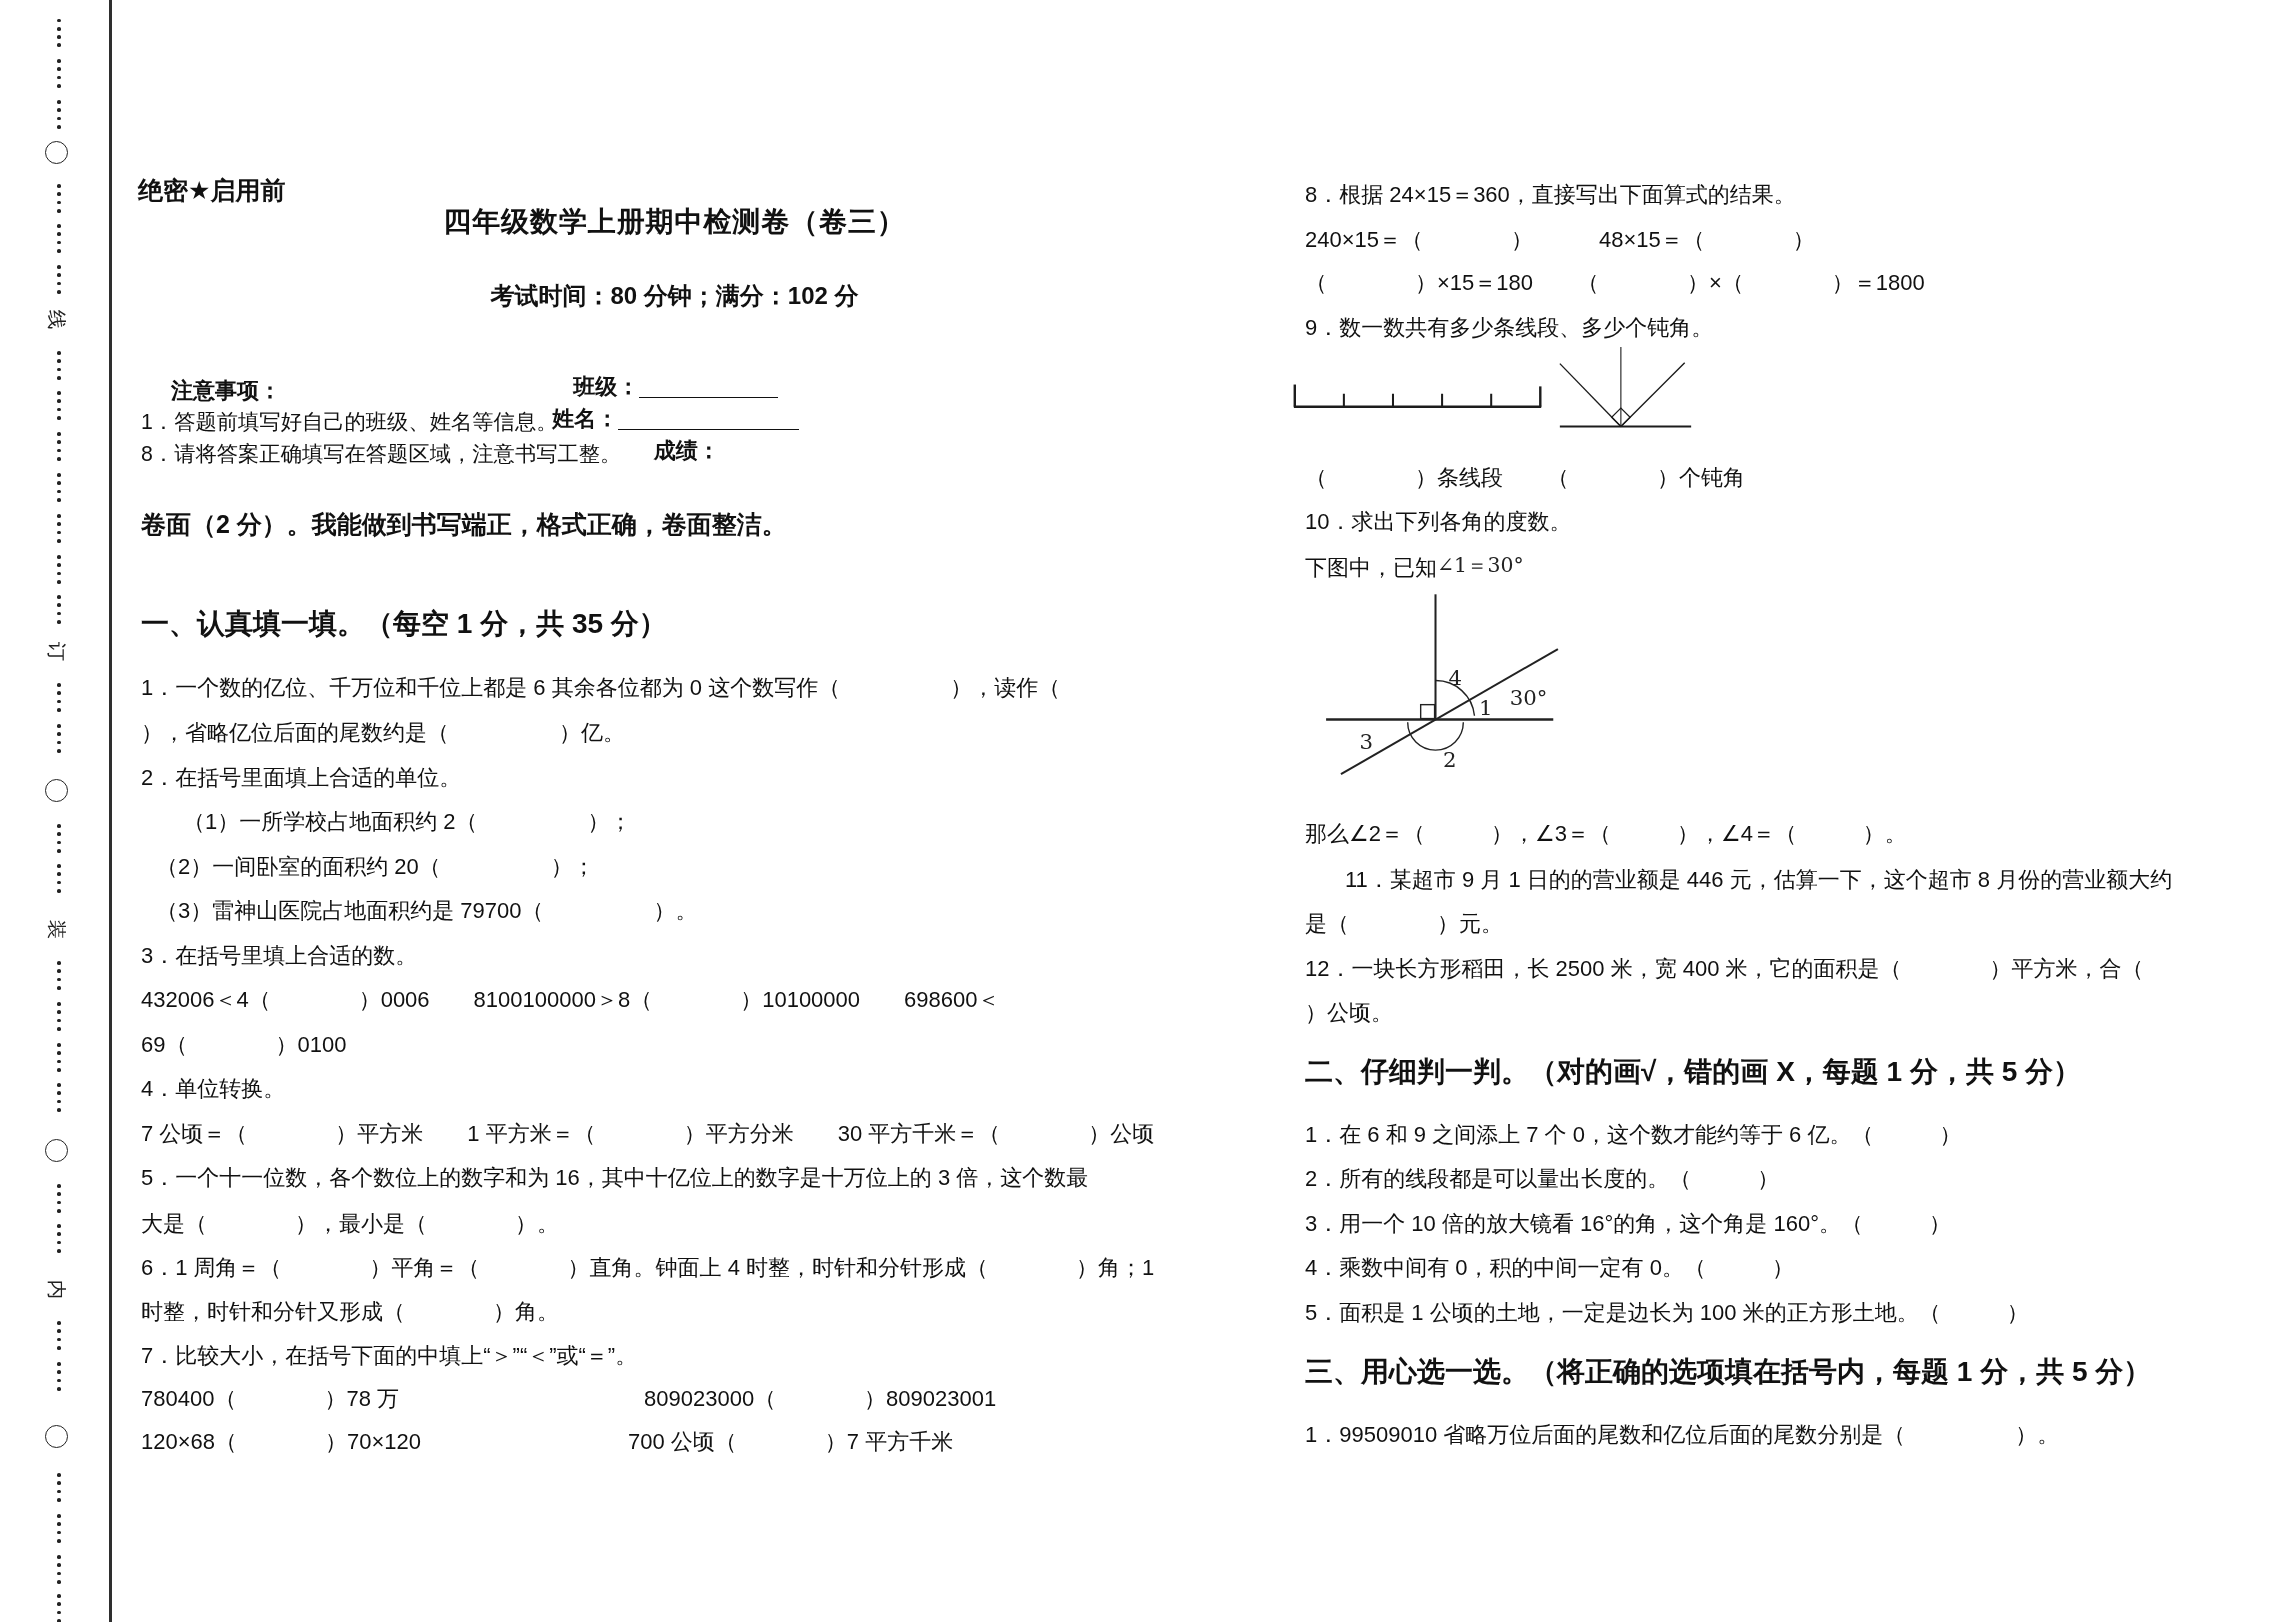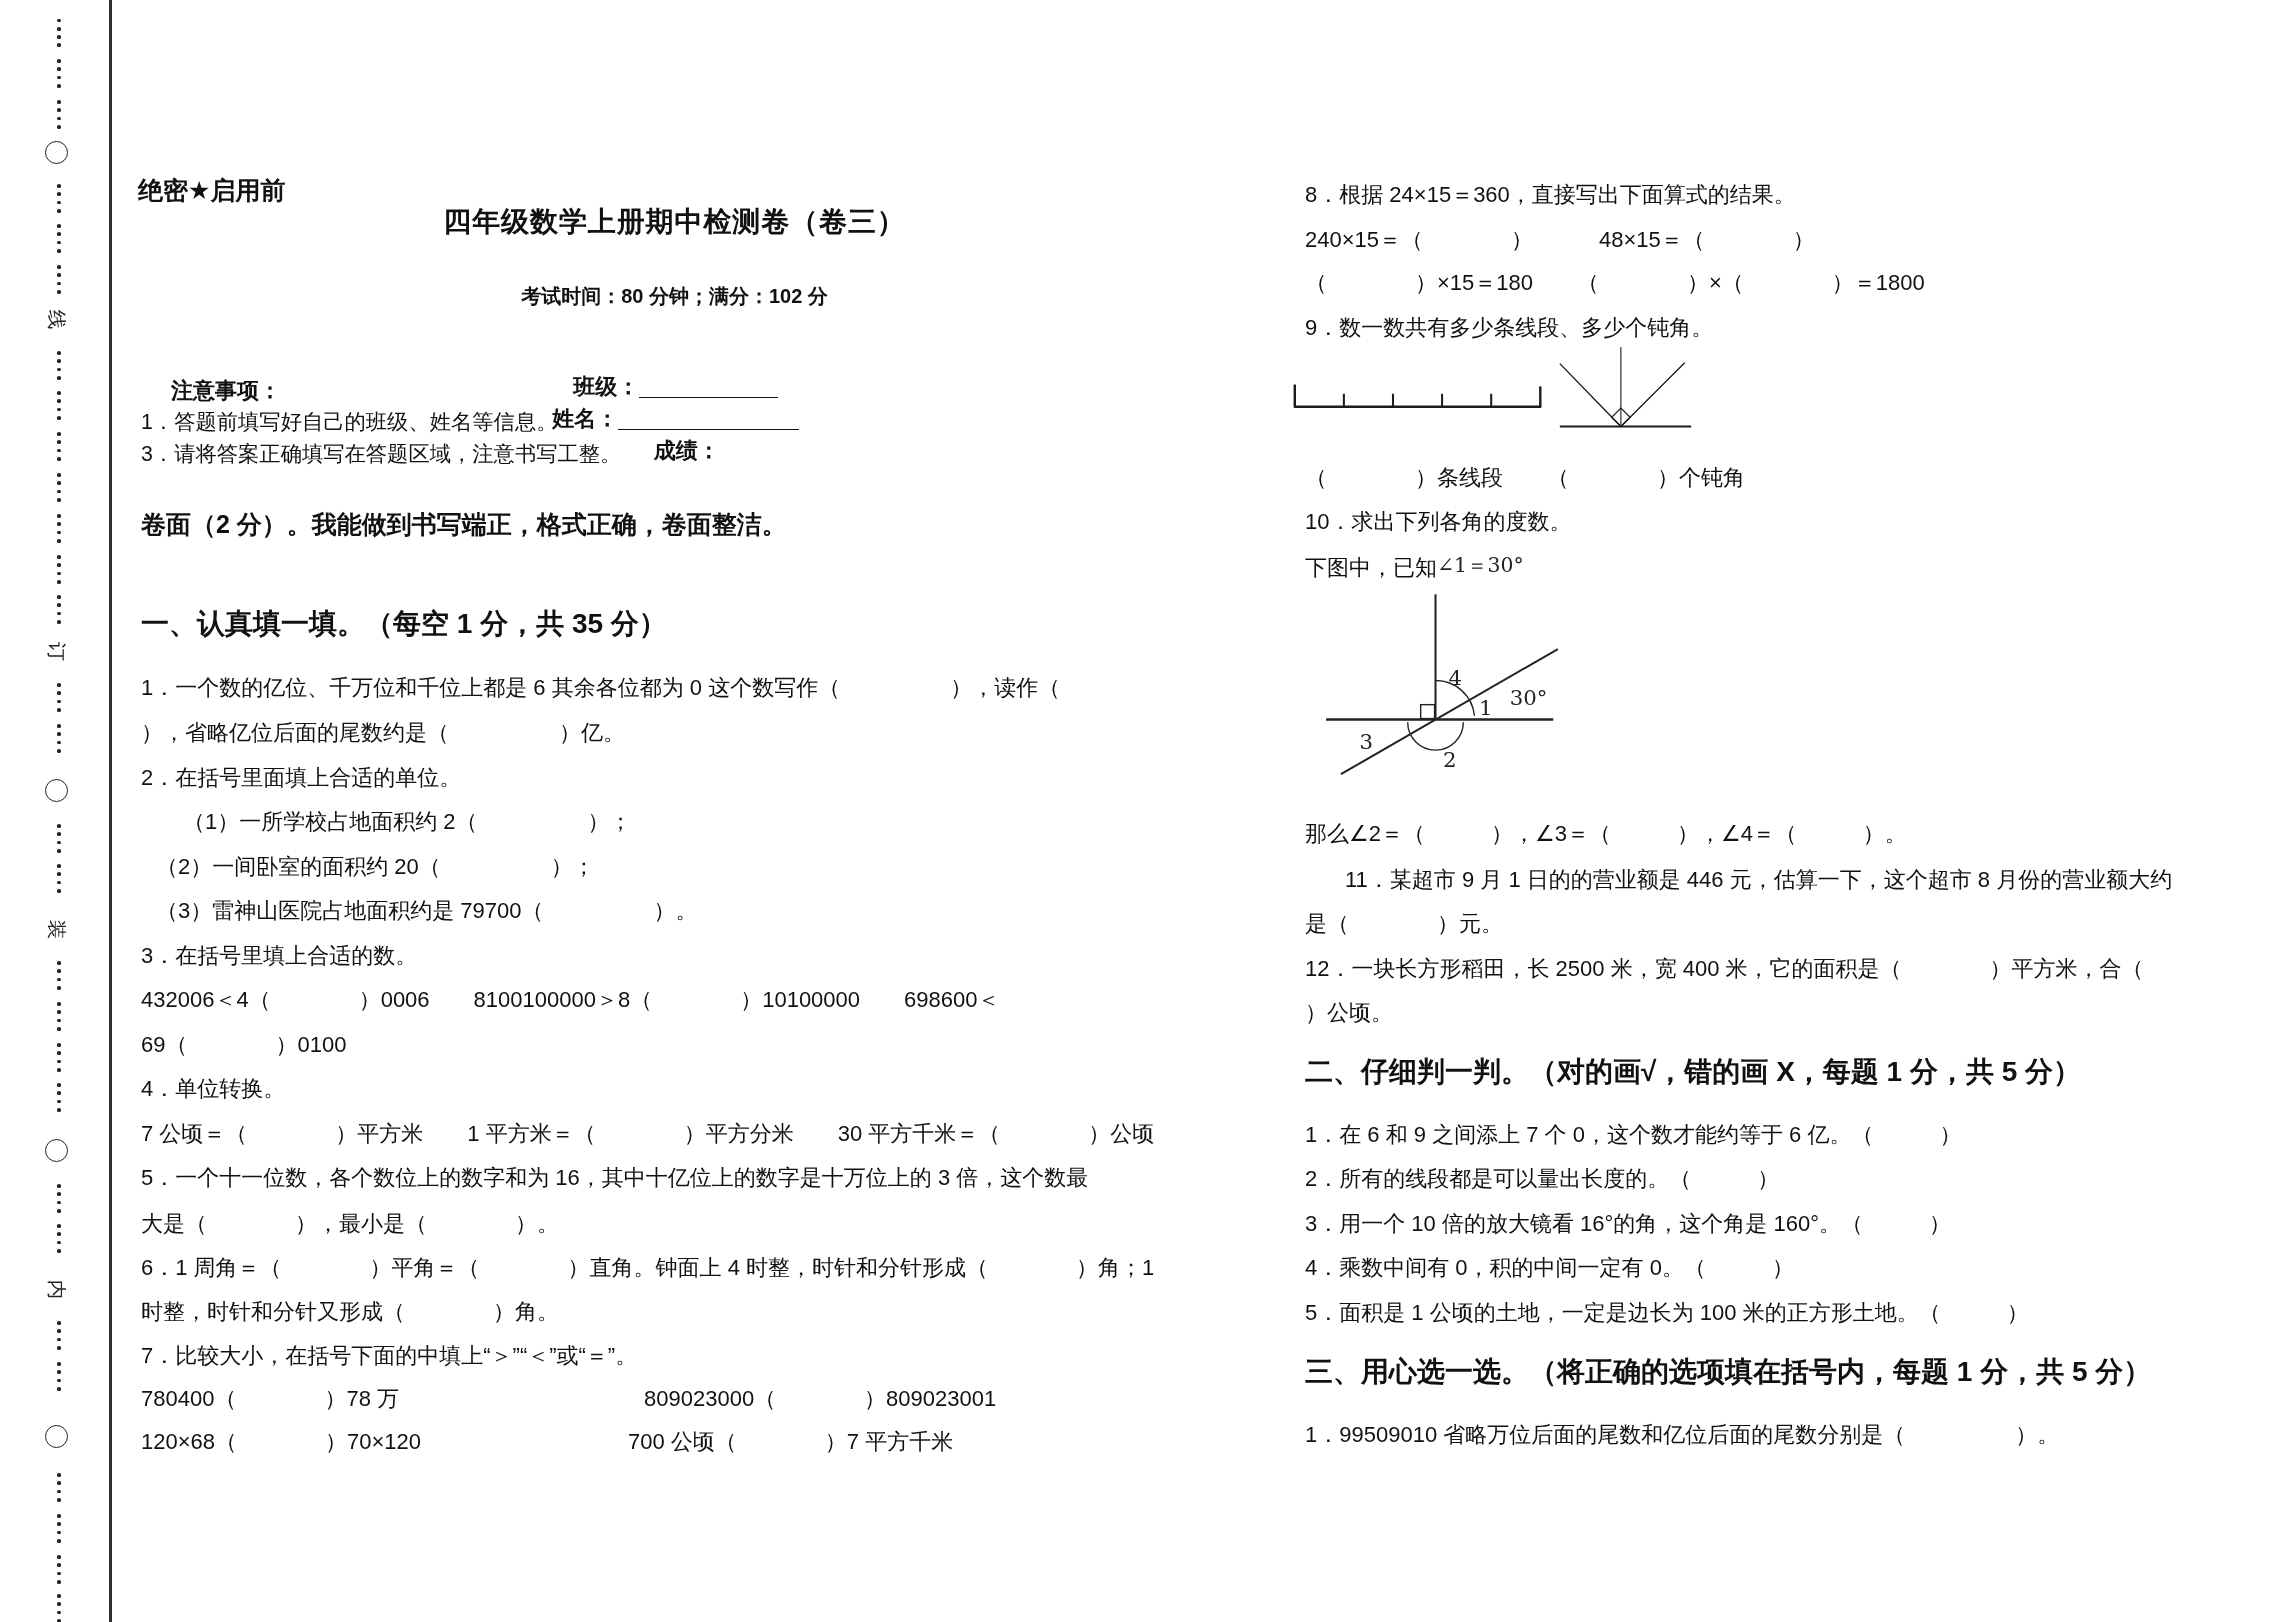--- a/index.html
+++ b/index.html
@@ -8,21 +8,21 @@
   .bindline{position:absolute;left:109px;top:0;width:2.8px;height:1622px;background:#2e2e2e;}
   .mdots{position:absolute;left:57px;display:flex;flex-direction:column;gap:4.6px;}
   .mdots span{width:3.7px;height:3.7px;background:#222;border-radius:50%;}
   .mcircle{position:absolute;left:45px;width:23px;height:23px;border:1.9px solid #222;border-radius:50%;box-sizing:border-box;}
   .mchar{position:absolute;left:47px;font-size:19.5px;color:#222;transform:rotate(90deg);}
   .ln{position:absolute;white-space:pre;font-size:22px;line-height:32px;}
   .b{font-weight:700;}
   .h1{font-size:28px;font-weight:700;letter-spacing:0.9px;}
   .h2{font-size:28px;font-weight:700;}
   .note{font-size:25px;font-weight:700;}
-  .sub{font-size:20px;font-weight:600;}
+  .sub{font-size:24px;font-weight:600;}
   .center{left:111px;width:1127px;text-align:center;}
   .blank{display:inline-block;border-bottom:1.9px solid #111;height:24px;vertical-align:-3.7px;}
   .serif{font-family:"DejaVu Serif","Liberation Serif",serif;font-size:20.4px;color:#222;}
   svg{position:absolute;overflow:visible;}
   svg text{font-family:"DejaVu Serif","Liberation Serif",serif;font-size:23px;fill:#222;}
 </style>
 </head>
 <body>
 
 <div class="page">
@@ -218,21 +218,21 @@
   <div class="ln sub center" style="top:280px;">考试时间：80 分钟；满分：102 分</div>
 
   <div class="ln b center" style="top:339px;">
     <span>班级：</span><span class="blank" style="width:139px;"></span><span>　</span>
     <span>姓名：</span><span class="blank" style="width:181px;"></span><span>　</span>
     <span>成绩：</span>
   </div>
 
   <div class="ln b" style="left:171px;top:375px;">注意事项：</div>
   <div class="ln" style="left:141px;top:406px;font-size:21.3px;">1．答题前填写好自己的班级、姓名等信息。</div>
-  <div class="ln" style="left:141px;top:438px;font-size:21.3px;">3．请将答案正确填写在答题区域，注意书写工整。</div>
+  <div class="ln" style="left:141px;top:438px;font-size:21.3px;">8．请将答案正确填写在答题区域，注意书写工整。</div>
 
   <div class="ln note" style="left:141px;top:508px;">卷面（2 分）。我能做到书写端正，格式正确，卷面整洁。</div>
 
   <div class="ln h2" style="left:141px;top:608px;">一、认真填一填。（每空 1 分，共 35 分）</div>
 
   <div class="ln" style="left:141px;top:672px;">1．一个数的亿位、千万位和千位上都是 6 其余各位都为 0 这个数写作（　　　　　），读作（</div>
   <div class="ln" style="left:141px;top:717px;">），省略亿位后面的尾数约是（　　　　　）亿。</div>
   <div class="ln" style="left:141px;top:762px;">2．在括号里面填上合适的单位。</div>
   <div class="ln" style="left:156px;top:806px;margin-left:27px;">（1）一所学校占地面积约 2（　　　　　）；</div>
   <div class="ln" style="left:156px;top:851px;">（2）一间卧室的面积约 20（　　　　　）；</div>

